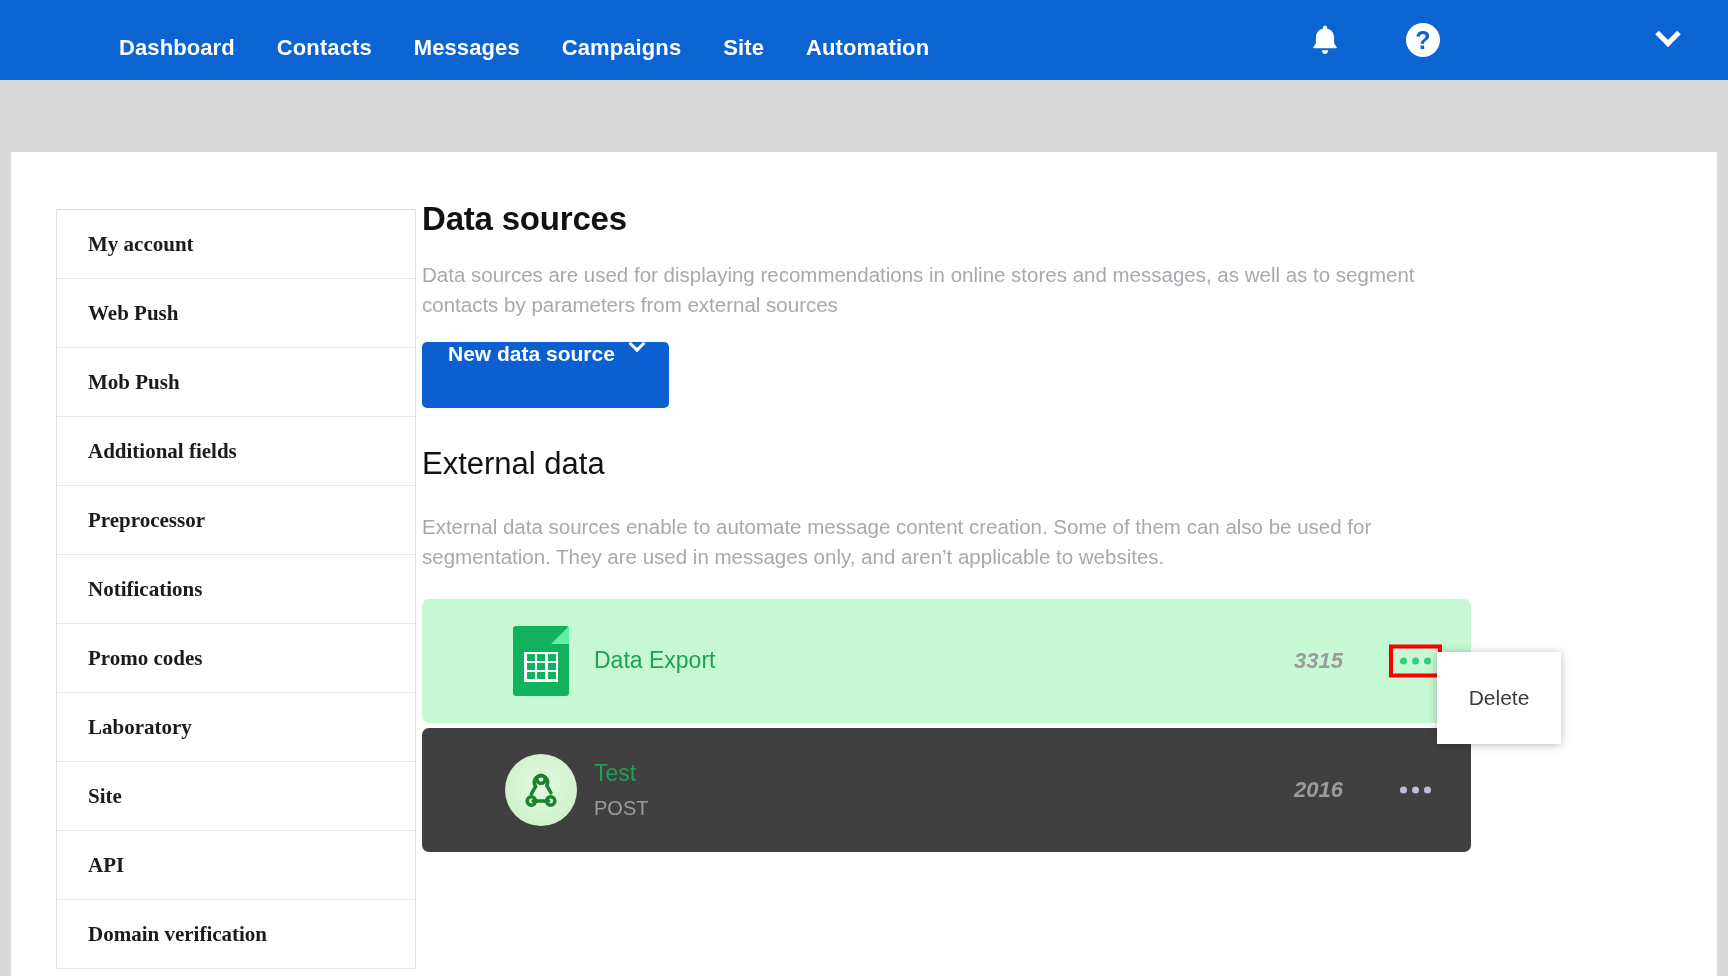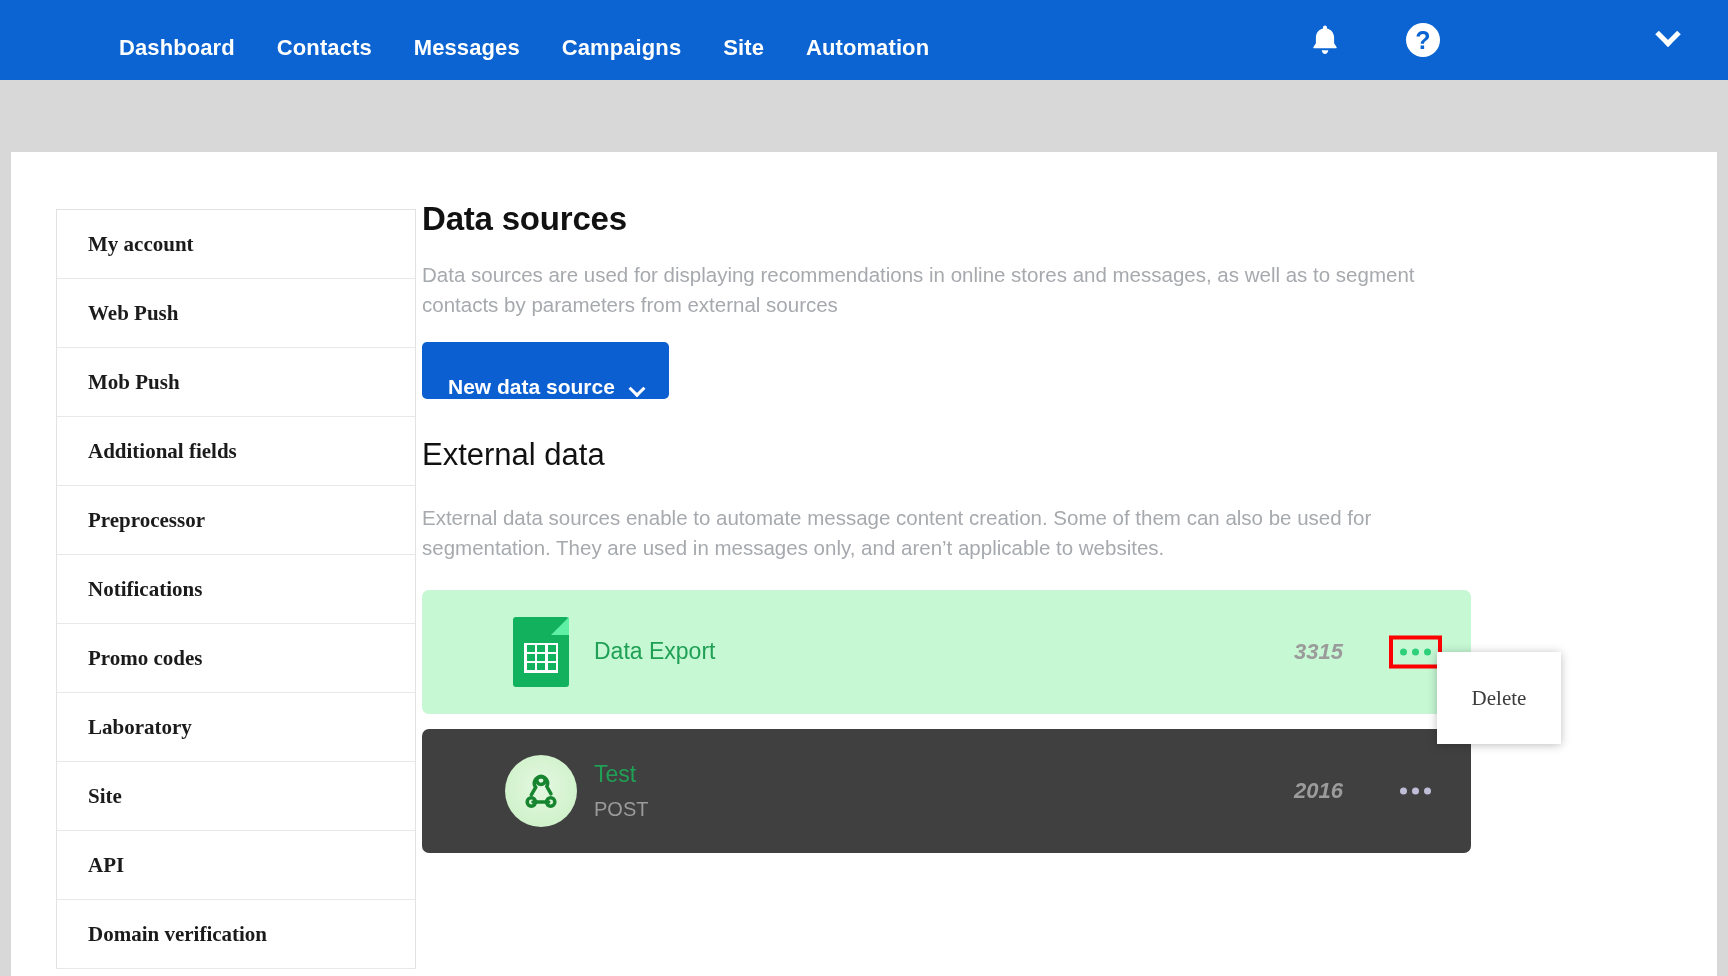--- a/index.html
+++ b/index.html
@@ -65,41 +65,41 @@
   .h1 {
     font-size:33px; font-weight:bold; color:#111; margin:0 0 22px 0;
     letter-spacing:-.2px;
   }
   .desc {
     font-size:20.5px; color:#a6a9ad; line-height:1.47; margin:0;
     max-width:1060px; font-weight:normal;
   }
   .btn-new {
     margin-top:22px;
-    display:inline-flex; align-items:flex-end; gap:16px;
+    display:inline-flex; align-items:flex-start; gap:16px;
     background:#0b5fd0; color:#fff;
     border:none; border-radius:5px;
-    height:57px; padding:0 26px;
+    height:66px; padding:0 26px;
     font-size:21px; font-weight:bold;
     font-family:"Liberation Sans", sans-serif;
     cursor:pointer;
   }
   .btn-chev {
     width:12px; height:12px; border-right:3.5px solid #fff; border-bottom:3.5px solid #fff;
     transform:rotate(45deg) translate(-3px,-3px);
   }
   .h2 {
     font-size:31px; font-weight:normal; color:#111; margin:38px 0 30px 0;
   }
 
   
   .rows { margin-top:26px; width:1049px; }
   .row {
     position:relative; height:124px; border-radius:7px;
-    display:flex; align-items:center; margin-bottom:15px;
+    display:flex; align-items:center; margin-bottom:5px;
     cursor:pointer;
   }
   .row.green { background:#c6f8d4; }
   .row.cream { background:#404040; }
   .row-icon { width:126px; display:flex; align-items:center; justify-content:center; flex:0 0 126px; margin-left:56px;}
   .row-text { flex:1; display:flex; flex-direction:column; justify-content:center; margin-left:-10px;}
   .row-title { font-size:23px; color:#1fa055; line-height:1.25; }
   .row-sub { font-size:20px; color:#9a9a9a; margin-top:9px; }
   .row-count { font-size:22px; font-style:italic; color:#9b9b9b; margin-right:128px;font-weight:bold; }
   .dots { display:flex; gap:5px; position:absolute; right:36px; top:50%; transform:translateY(-50%); padding:6px 4px; cursor:pointer;}
@@ -131,21 +131,21 @@
     display:flex; align-items:center; justify-content:center;
   }
 
   
   .dropdown {
     position:absolute; left:1437px; top:652px; width:124px; height:92px;
     background:#ffffff;
     box-shadow:0 1px 9px rgba(0,0,0,.26);
     display:flex; align-items:center; justify-content:center;
     font-size:21px; color:#3c3c3c;
-    cursor:pointer; z-index:40;font-family:Liberation Serif, serif;
+    cursor:pointer; z-index:40;
   }
 </style>
 </head>
 <body>
 
 <div class="topbar">
   <div class="nav-links">
     <div class="nav-link">Dashboard</div>
     <div class="nav-link">Contacts</div>
     <div class="nav-link">Messages</div>

